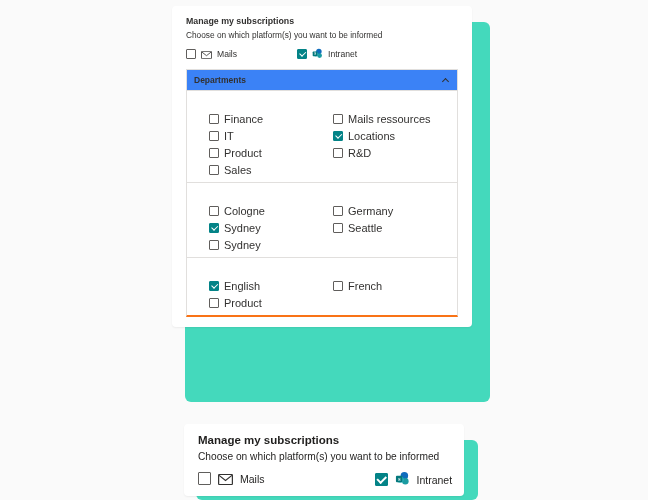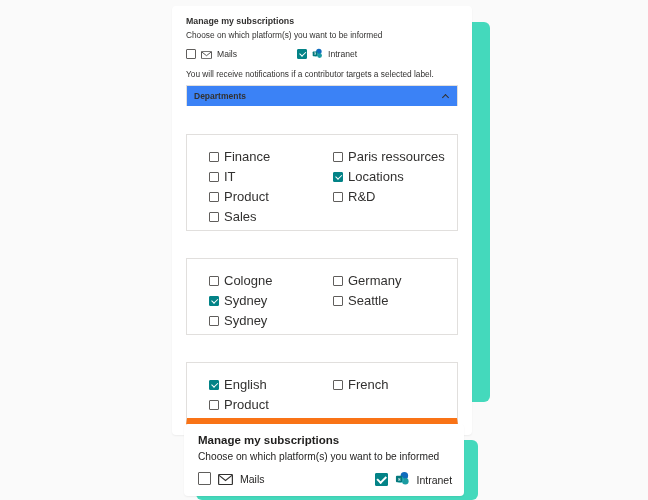--- a/index.html
+++ b/index.html
@@ -42,26 +42,25 @@
   }
   .mail-icon svg, .intranet-icon svg { display:block; }
   .section-head {
     border:1px solid #e1dfdd; border-bottom:none;
     padding:5px 7px; font-weight:600; font-size:8.5px;
     display:flex; justify-content:space-between; align-items:center;
     background:#3b82f6;
   }
   .section-body {
     border:1px solid #e1dfdd;
-    padding:14px 10px 6px 22px;
+    padding:22px 10px 6px 22px;
     display:grid; grid-template-columns: 1fr 1fr;
     column-gap:10px; row-gap:5px;
-    font-size:13px;
+    font-size:11px;
     margin-bottom:-1px;
-    margin-top:28px;
   }
   .tag-opt { display:flex; align-items:center; gap:5px; }
   .chev {
     width:8px; height:8px; display:inline-block; position:relative;
   }
   .chev::before {
     content:""; position:absolute; left:1px; top:3px;
     width:4px; height:4px; border:solid #323130;
     border-width:0 1px 1px 0; transform:rotate(-135deg);
   }
@@ -106,34 +105,33 @@
             <circle cx="11" cy="11" r="3.5" fill="#1a9ba1"></circle>
             <circle cx="5.5" cy="9" r="3.5" fill="#37c6d0"></circle>
             <rect x="1" y="5" width="7" height="7" rx="1" fill="#03787c"></rect>
             <text x="4.5" y="10.5" font-size="5" fill="#fff" text-anchor="middle" font-family="Segoe UI" font-weight="600">S</text>
           </svg>
       </span>
       <span>Intranet</span>
     </div>
   </div>
 
-  <div class="subscribe-sub">You will receive notifications if a contributor targets a selected label.</div>
 
   <div class="section-head">
     <span>Departments</span>
     <span class="chev"></span>
   </div>
   <div class="section-body">
       <div class="tag-opt">
         <span class="cb"></span>
         <span>Finance</span>
       </div>
       <div class="tag-opt">
         <span class="cb"></span>
-        <span>Paris ressources</span>
+        <span>Mails ressources</span>
       </div>
       <div class="tag-opt">
         <span class="cb"></span>
         <span>IT</span>
       </div>
       <div class="tag-opt">
         <span class="cb checked"></span>
         <span>Locations</span>
       </div>
       <div class="tag-opt">
@@ -166,21 +164,21 @@
       <div class="tag-opt">
         <span class="cb"></span>
         <span>Seattle</span>
       </div>
       <div class="tag-opt">
         <span class="cb"></span>
         <span>Sydney</span>
       </div>
     </div>
 
-  <div class="section-body" style="border-bottom:7px solid #f97316; margin-bottom:0;">
+  <div class="section-body" style="border-bottom:2px solid #f97316; margin-bottom:0;">
       <div class="tag-opt">
         <span class="cb checked"></span>
         <span>English</span>
       </div>
       <div class="tag-opt">
         <span class="cb"></span>
         <span>French</span>
       </div>
       <div class="tag-opt">
         <span class="cb"></span>

